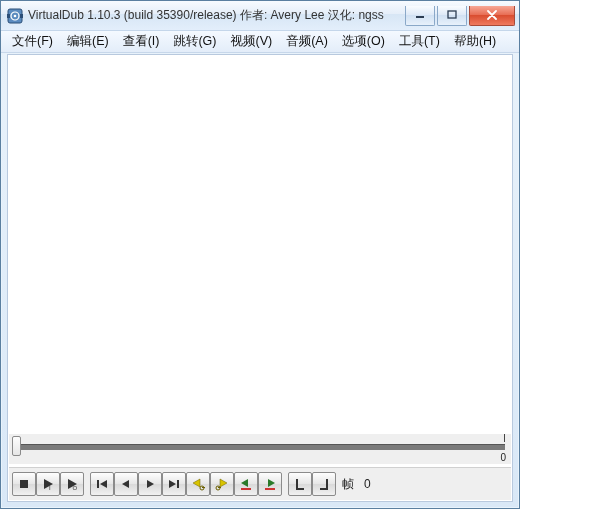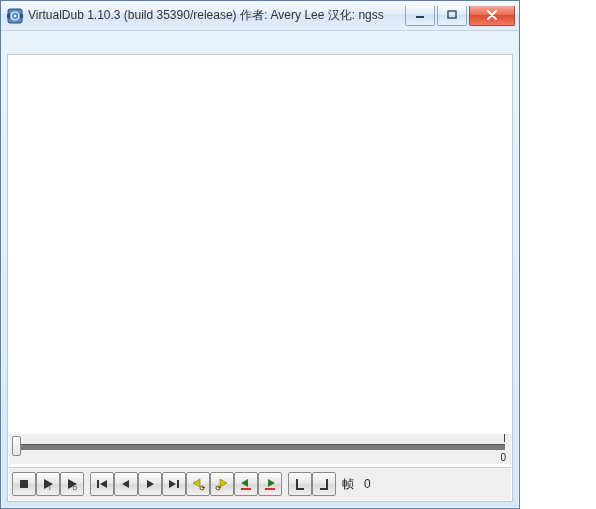--- a/index.html
+++ b/index.html
@@ -130,20 +130,31 @@
           </svg>
       </div>
       <div class="win-btn close">
         <svg width="12" height="10">
             <path d="M2 1 L10 9 M10 1 L2 9" stroke="#fff" stroke-width="1.8" stroke-linecap="round"></path>
           </svg>
       </div>
     </div>
   </div>
 
+  <div class="menubar">
+    <div class="menu-item">文件(F)</div>
+    <div class="menu-item">编辑(E)</div>
+    <div class="menu-item">查看(I)</div>
+    <div class="menu-item">跳转(G)</div>
+    <div class="menu-item">视频(V)</div>
+    <div class="menu-item">音频(A)</div>
+    <div class="menu-item">选项(O)</div>
+    <div class="menu-item">工具(T)</div>
+    <div class="menu-item">帮助(H)</div>
+  </div>
 
   <div class="client">
     <div class="video-area"></div>
 
     <div class="timeline">
       <div class="timeline-track"></div>
       <div class="timeline-tick-end"></div>
       <div class="timeline-end-label">0</div>
       <div class="timeline-thumb"></div>
     </div>

